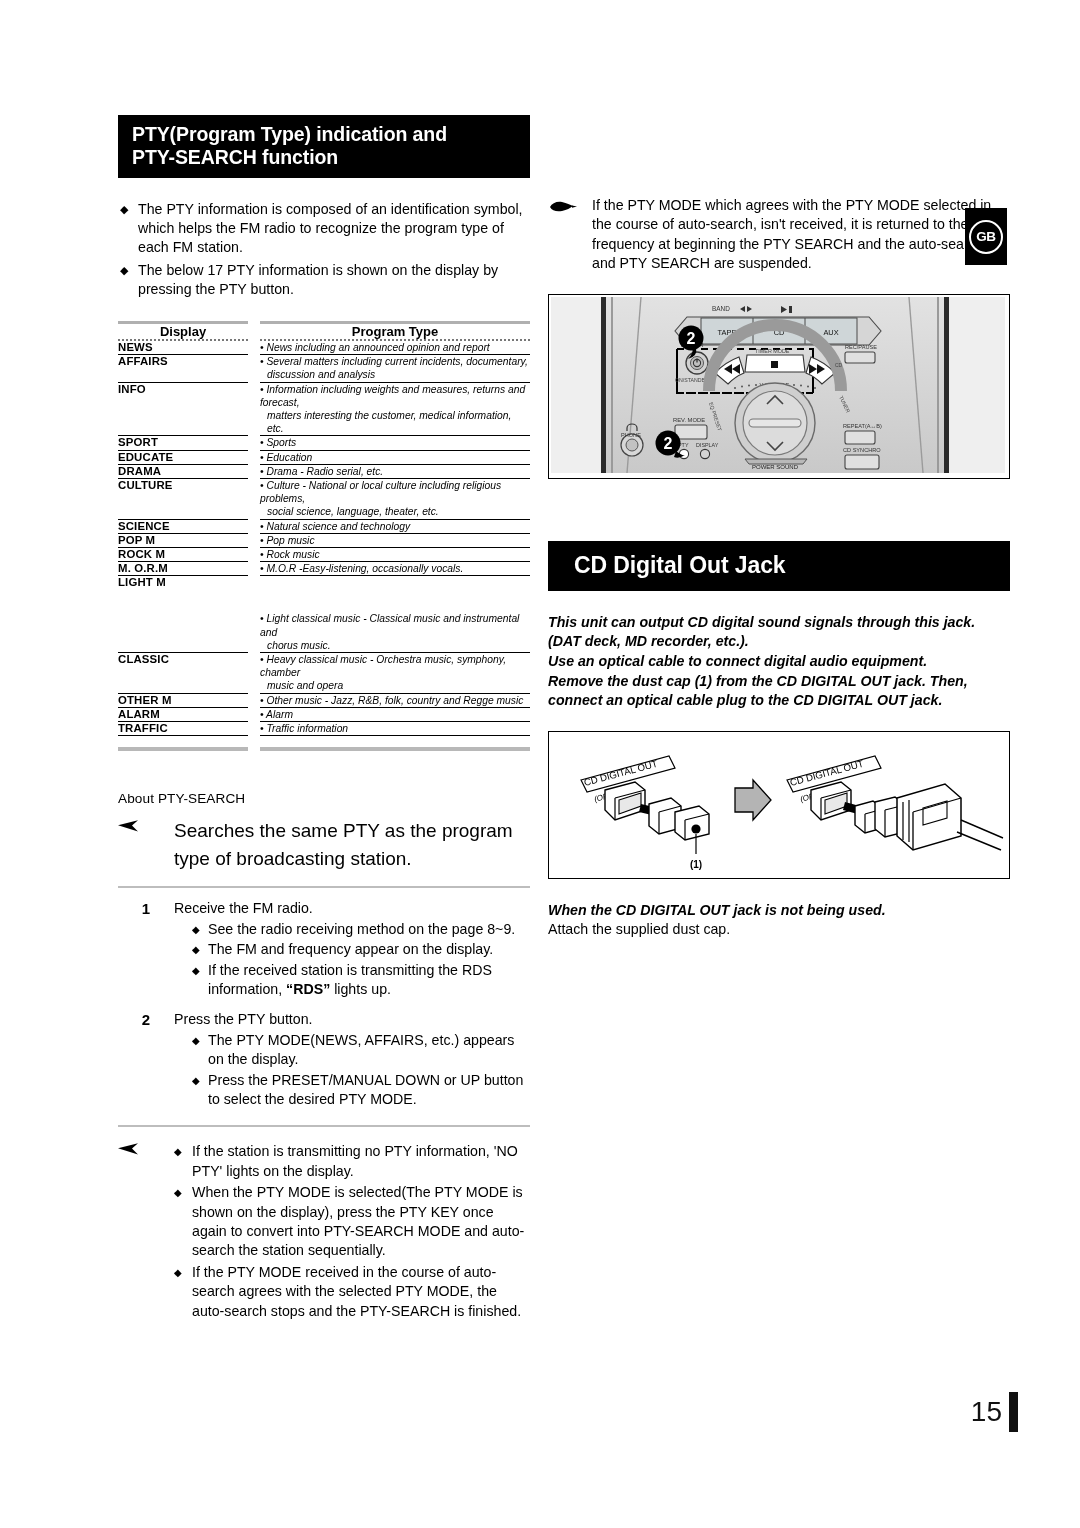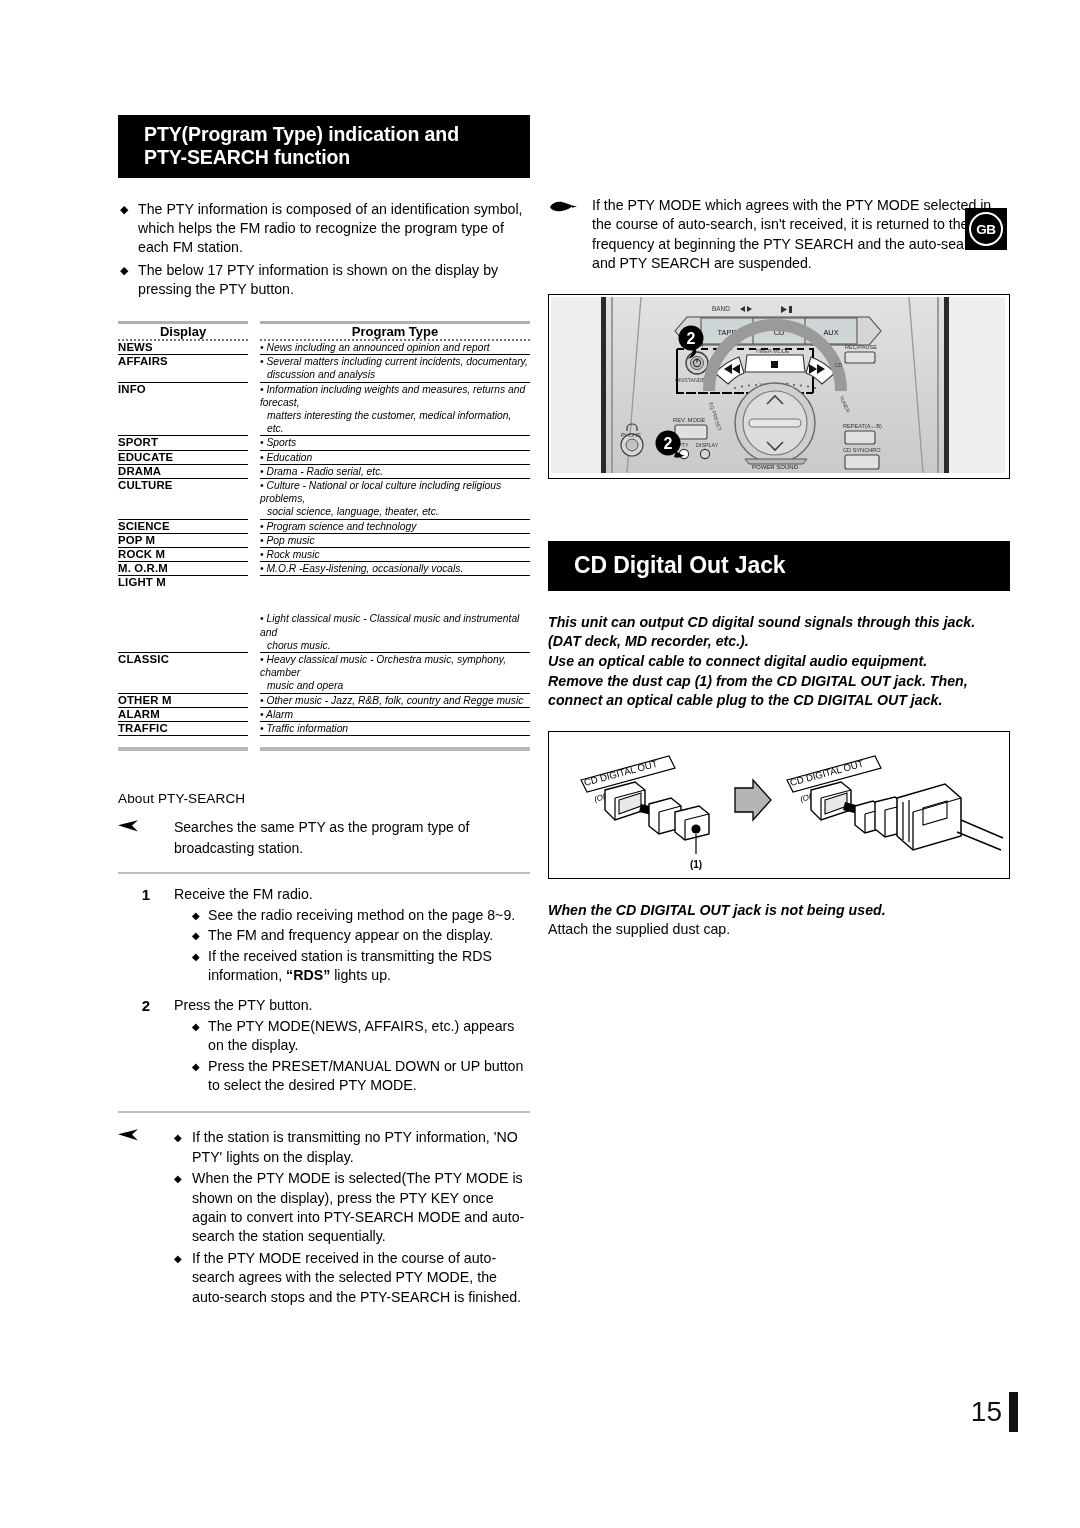--- a/index.html
+++ b/index.html
@@ -10,21 +10,21 @@
   }
   .page{position:absolute;inset:0;}
 
   
   .col-left{position:absolute;left:118px;top:115px;width:412px;}
   .col-right{position:absolute;left:548px;top:196px;width:462px;}
 
   
   .banner{
     background:#000;color:#fff;font-weight:bold;
-    padding:8px 0 9px 26px;line-height:1.18;
+    padding:8px 0 9px 14px;line-height:1.18;
     letter-spacing:-.1px;
   }
   .banner.h1{font-size:19.5px;}
   .banner.h2{font-size:23px;padding:11px 0 12px 26px;}
 
   
   .bul{display:flex;margin-top:3px;}
   .bul .dot{
     flex:0 0 18px;font-size:11px;line-height:19px;color:#000;text-align:left;
     padding-left:2px;
@@ -56,37 +56,37 @@
     font-size:13px;font-weight:bold;text-align:center;
     padding:4px 0 5px 0;border-top:3px solid #b0b0b0;
     border-bottom:2.5px dotted #777;
   }
   .botA,.botB{height:0;border-bottom:4px solid #b8b8b8;}
 
   
   .about-title{font-size:13.6px;font-weight:normal;margin-top:40px;letter-spacing:.1px;}
   .arrow-note{display:flex;margin-top:11px;}
   .arrow-note .arw{flex:0 0 56px;padding-top:2px;}
-  .arrow-note .txt{flex:1;font-size:14px;line-height:21px;}
+  .arrow-note .txt{flex:1;font-size:19px;line-height:28px;}
   .rule{border-top:2.6px solid #bdbdbd;margin:13px 0 0 0;}
 
   .step{display:flex;margin-top:11px;}
   .step .num{flex:0 0 56px;font-size:15px;font-weight:bold;text-align:center;line-height:19px;}
   .step .body{flex:1;}
   .step .head{font-size:14.2px;line-height:19.4px;}
   .sub{display:flex;margin-top:1px;padding-left:18px;}
   .sub .dot{flex:0 0 16px;font-size:10px;line-height:19.4px;}
   .sub .txt{flex:1;font-size:14.2px;line-height:19.4px;}
   .sub2{display:flex;margin-top:2px;}
   .sub2 .dot{flex:0 0 18px;font-size:10px;line-height:19.4px;}
   .sub2 .txt{flex:1;font-size:14.2px;line-height:19.4px;}
 
   
   .gb{
-    position:absolute;left:965px;top:208px;width:42px;height:42px;
+    position:absolute;left:965px;top:208px;width:42px;height:57px;
     background:#000;display:flex;align-items:center;justify-content:center;
   }
   .gb .ring{
     width:30px;height:30px;border:2.2px solid #fff;border-radius:50%;
     color:#fff;font-size:13.5px;font-weight:bold;
     display:flex;align-items:center;justify-content:center;letter-spacing:-.3px;
   }
 
   .figbox{border:1.6px solid #000;background:#fff;margin-top:20px;position:relative;}
   .fig-panel{height:183px;}
@@ -190,21 +190,21 @@
             <td style="border: none;"></td>
             <td class="cellB">
               <span style="display: block;">• Culture - National or local culture including religious problems,</span>
               <span class="ind">social science, language, theater, etc.</span>
             </td>
           </tr>
           <tr>
             <td class="cellA">SCIENCE</td>
             <td style="border: none;"></td>
             <td class="cellB">
-              <span style="display: block;">• Program science and technology</span>
+              <span style="display: block;">• Natural science and technology</span>
             </td>
           </tr>
           <tr>
             <td class="cellA">POP M</td>
             <td style="border: none;"></td>
             <td class="cellB">
               <span style="display: block;">• Pop music</span>
             </td>
           </tr>
           <tr>

